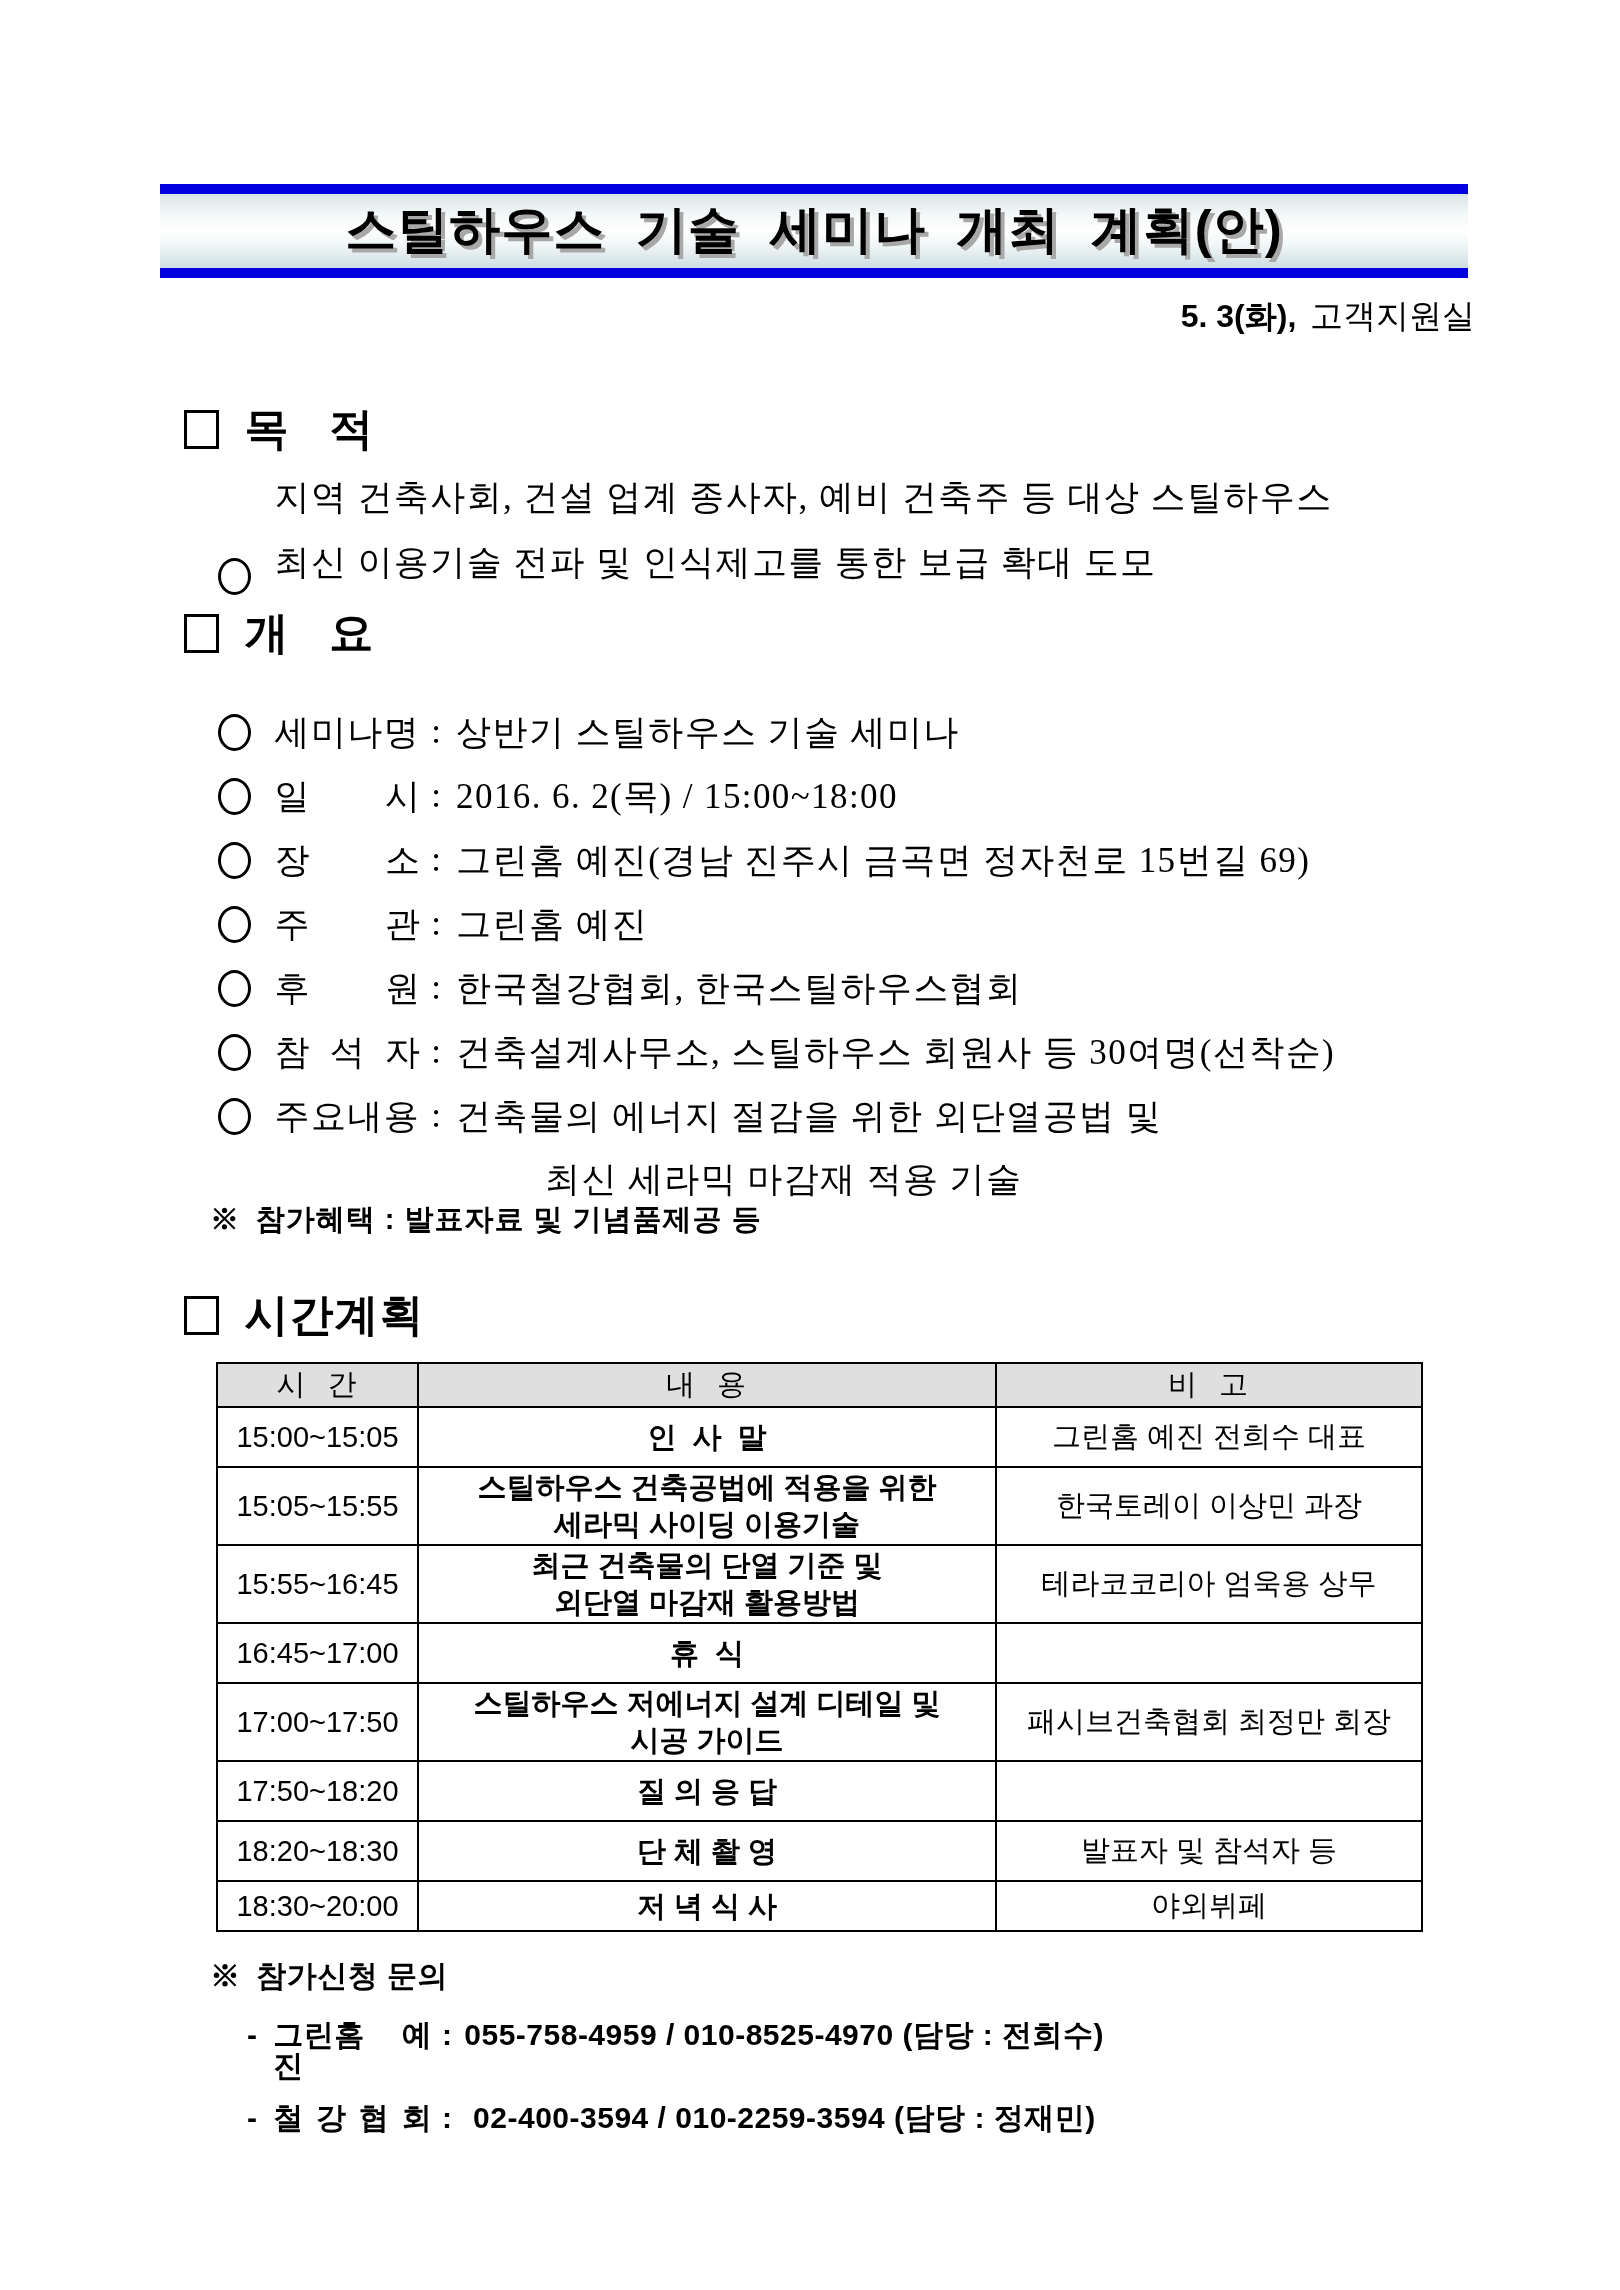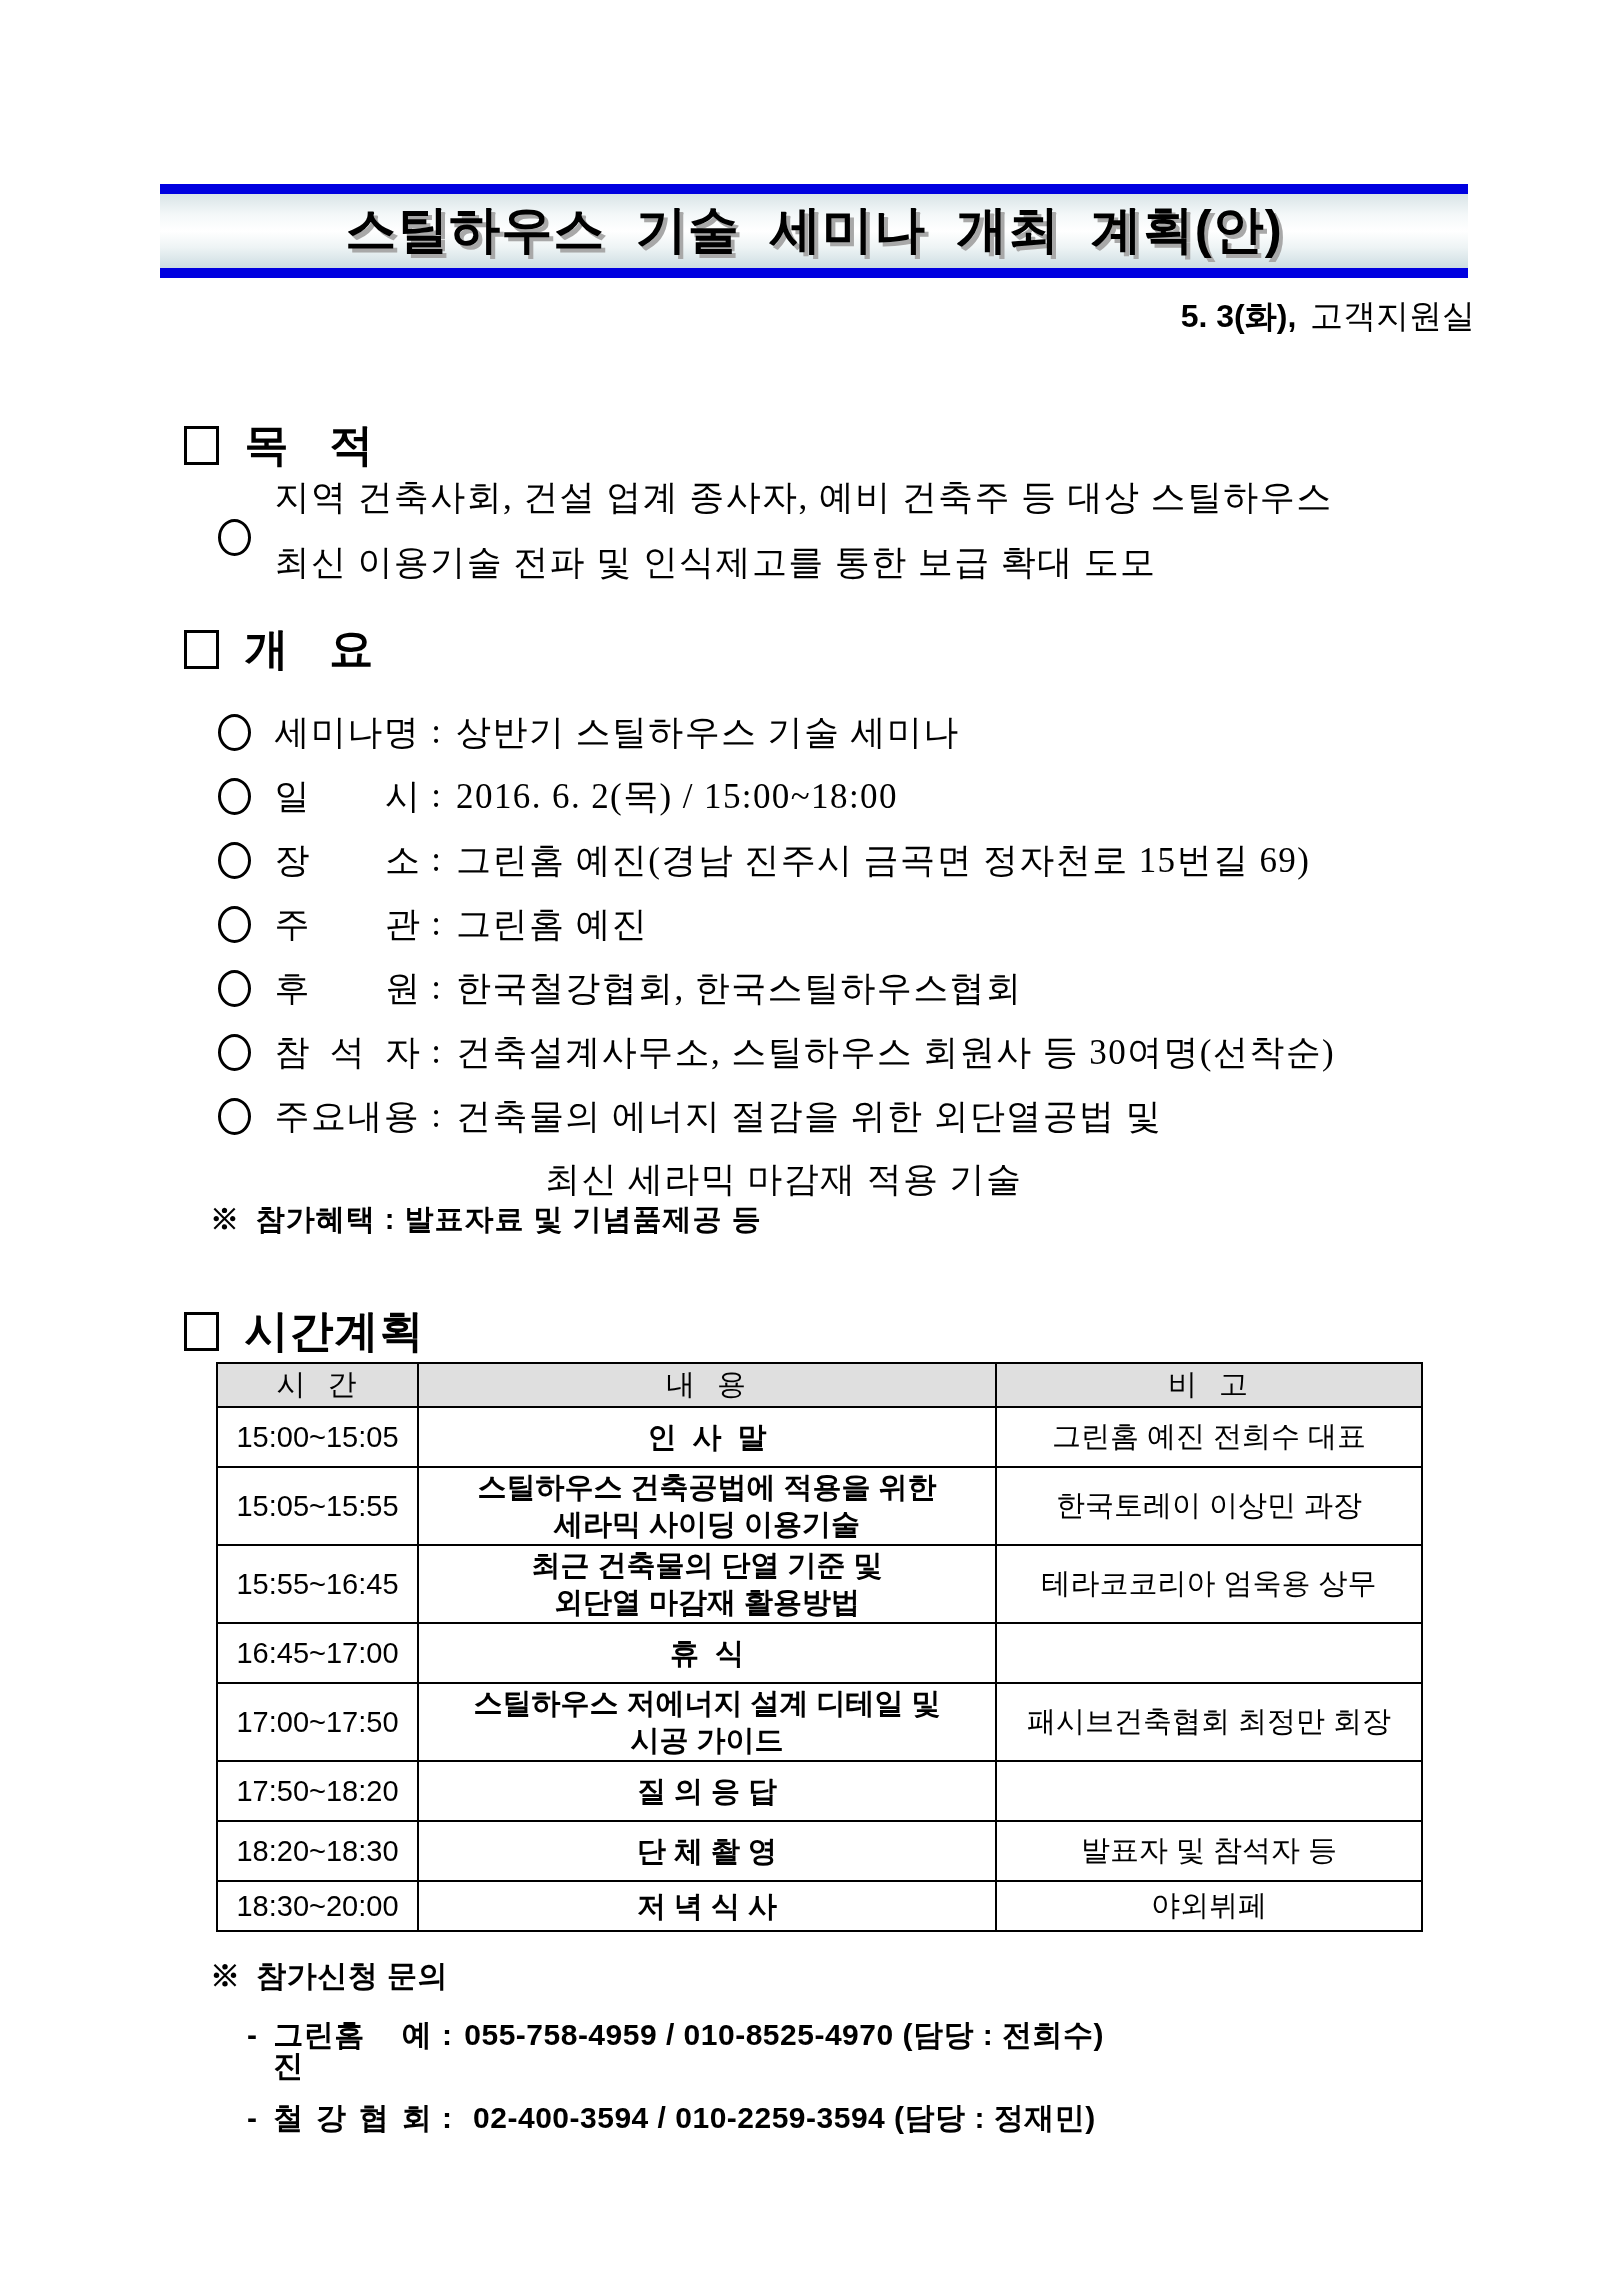--- a/index.html
+++ b/index.html
@@ -33,31 +33,31 @@
     text-shadow:3.9px 3.9px 0 var(--shadow);
   }
   
   .date-line{position:absolute;top:294px;right:145px;font-size:33px;white-space:pre;}
   .date-line .d{font-family:"Liberation Sans", sans-serif;font-weight:bold;font-size:32px;}
   .date-line .o{font-family:"Liberation Serif", serif;margin-left:13.7px;}
   
   .sec-heading{
     position:absolute;left:184px;
     display:flex;align-items:center;gap:25.5px;
-    font-family:"Liberation Sans", sans-serif;font-weight:bold;font-size:44px;margin-top:16px;
+    font-family:"Liberation Sans", sans-serif;font-weight:bold;font-size:44px;
   }
   .sq{width:35px;height:39px;border:3.9px solid #000;display:inline-block;flex:0 0 auto;}
   .sec-heading .t{white-space:pre;letter-spacing:1px;}
   
   .circ{
     width:33px;height:37px;border:3.9px solid #000;border-radius:50%;
     display:inline-block;flex:0 0 auto;
   }
   .body-text{font-size:35px;letter-spacing:0.04em;}
-  .purpose{position:absolute;left:218px;top:465px;display:flex;align-items:center;}
+  .purpose{position:absolute;left:218px;top:465px;display:flex;align-items:flex-end;}
   .purpose .circ{margin-top:15.7px;}
   .purpose .lines{margin-left:23.5px;line-height:65px;width:1235px;}
   .ov-list{position:absolute;left:218px;top:700px;width:1274px;}
   .ov-item{height:64px;display:flex;align-items:center;}
   .ov-item .circ{margin-right:23.5px;}
   .ov-label{
     display:inline-block;width:4.2em;
     text-align:justify;text-align-last:justify;
   }
   .ov-sep{margin:0 13.7px 0 9.8px;}

